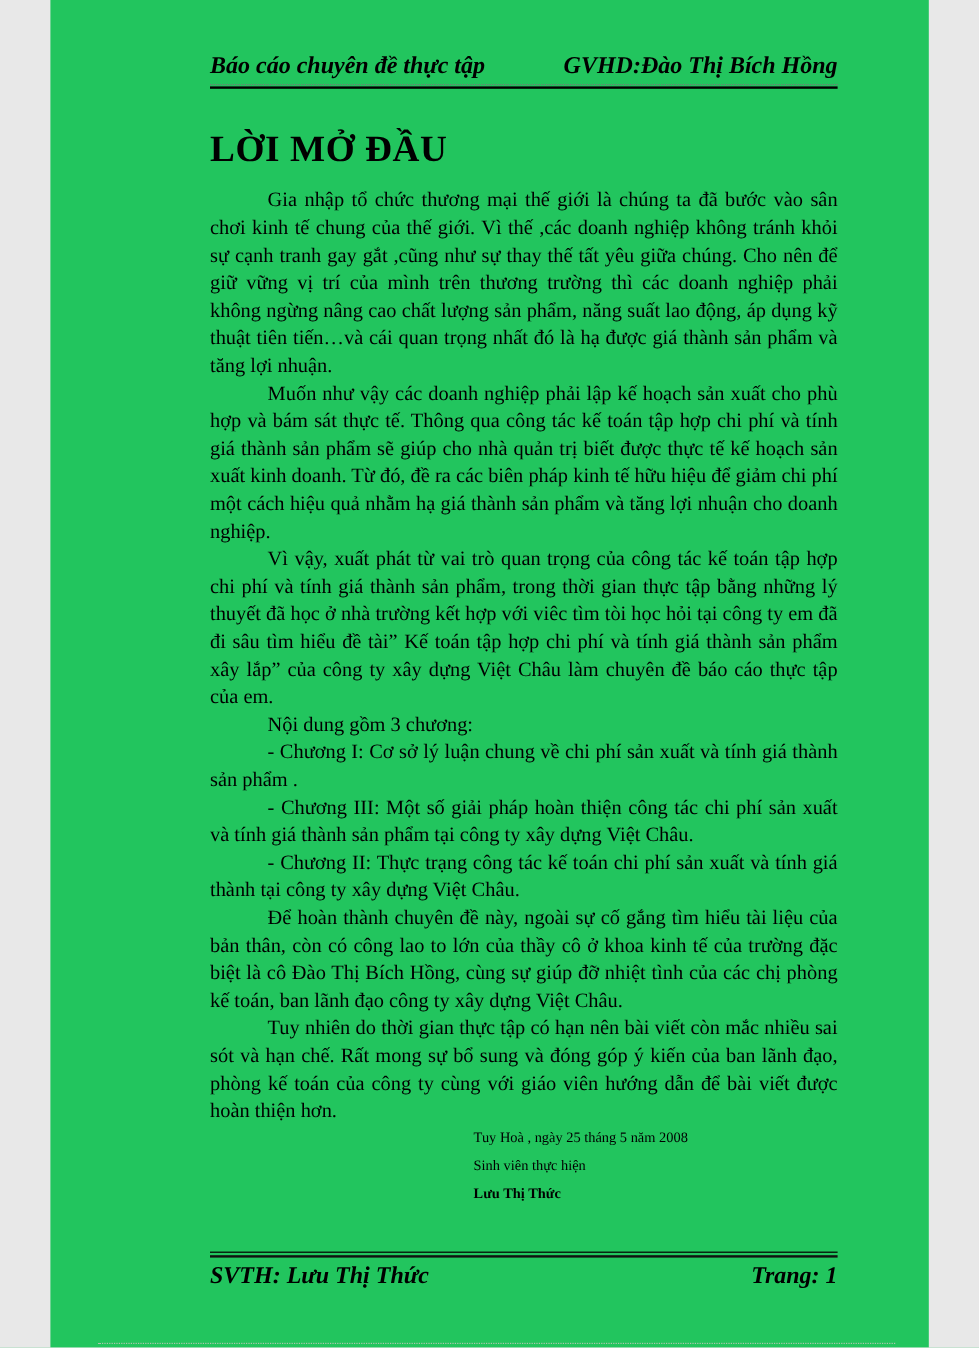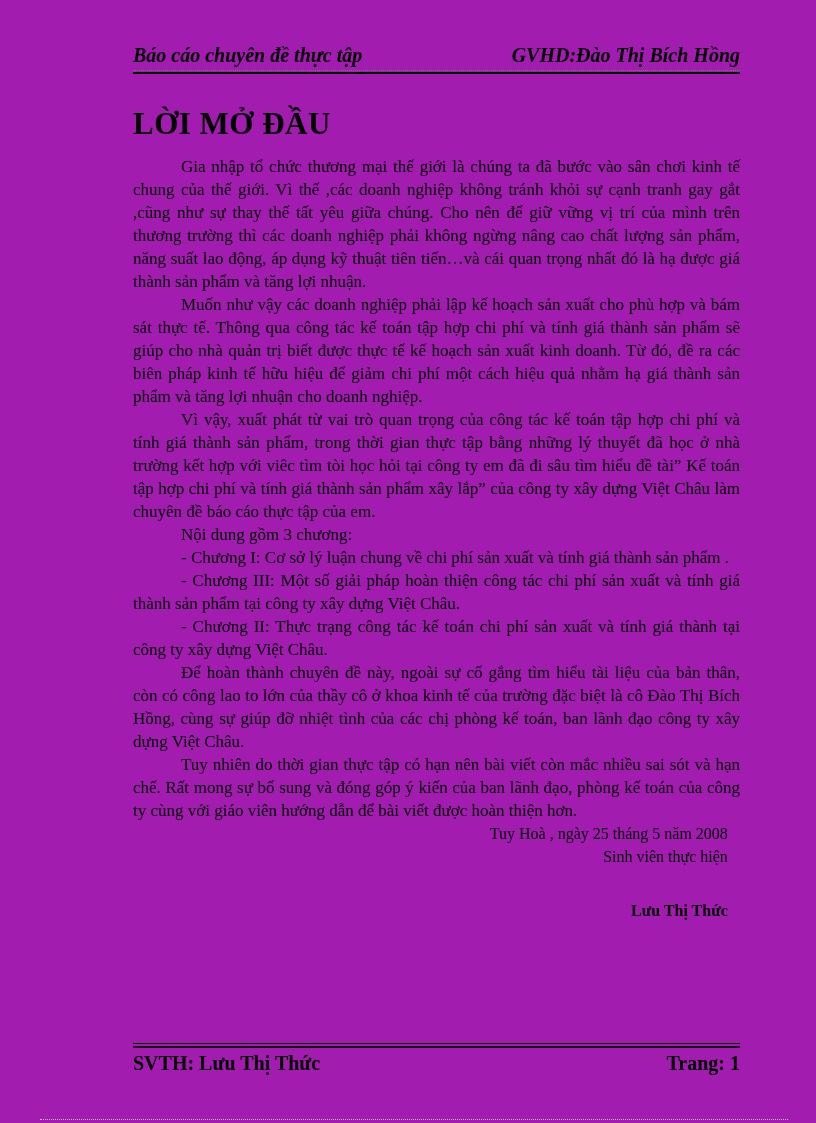--- a/index.html
+++ b/index.html
@@ -1,21 +1,21 @@
 <!DOCTYPE html>
 <html><head>
 <meta charset="utf-8">
 <style>
   html, body { margin: 0; padding: 0; background: #e8e8e8; }
   .page {
     position: relative;
-    width: 816px;
+    width: 732px;
     height: 1123px;
     margin: 0 auto;
-    background: #a21caf;
+    background: #22c55e;
     overflow: hidden;
     font-family: "Liberation Serif", "DejaVu Serif", serif;
     color: #000000;
   }
 
   
   .header {
     position: absolute;
     top: 44px;
     left: 133px;
@@ -59,47 +59,47 @@
     font-size: 17px;
     line-height: 23px;
     text-align: justify;
     text-indent: 48px;
   }
 
   
   .signature {
     margin-left: 42%;
     width: 56%;
-    text-align: right;
-    font-size: 16px;
+    text-align: left;
+    font-size: 12px;
     line-height: 23px;
   }
   .signature .sig-name {
     font-weight: bold;
-    margin-top: 31px;
   }
 
   
   .footer {
     position: absolute;
     top: 1043px;
     left: 133px;
     right: 76px;
   }
   .footer-rule {
     height: 2px;
     border-top: 1px solid #000;
     border-bottom: 2px solid #111;
   }
   .footer-row {
     display: flex;
     justify-content: space-between;
     align-items: baseline;
     font-size: 20px;
     font-weight: bold;
+    font-style: italic;
     margin-top: 4px;
   }
 
   
   .page-edge-line {
     position: absolute;
     bottom: 3px;
     left: 40px;
     right: 28px;
     border-top: 1px dotted #aec3ae;

